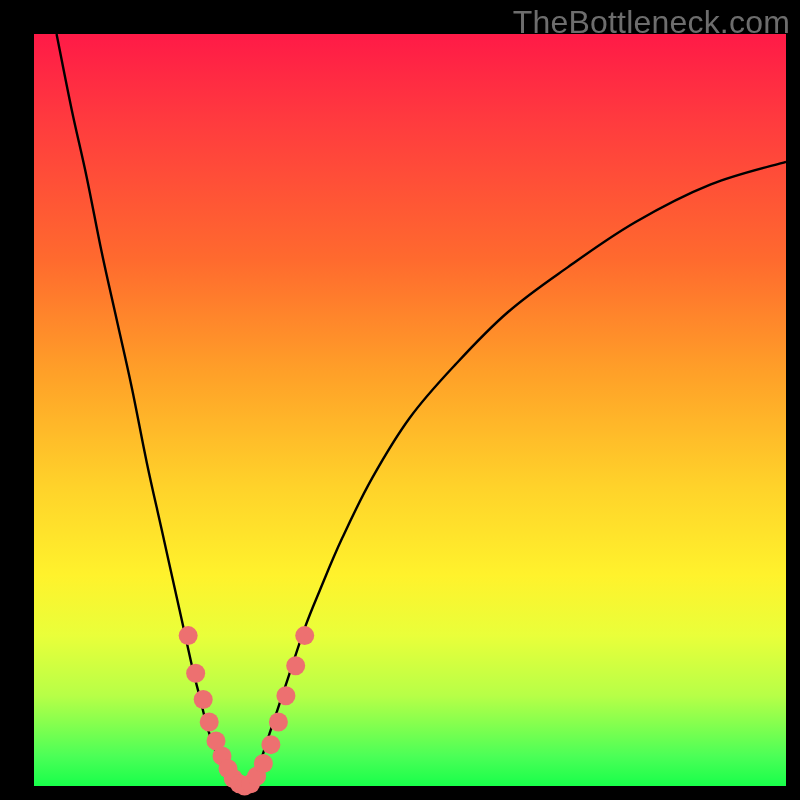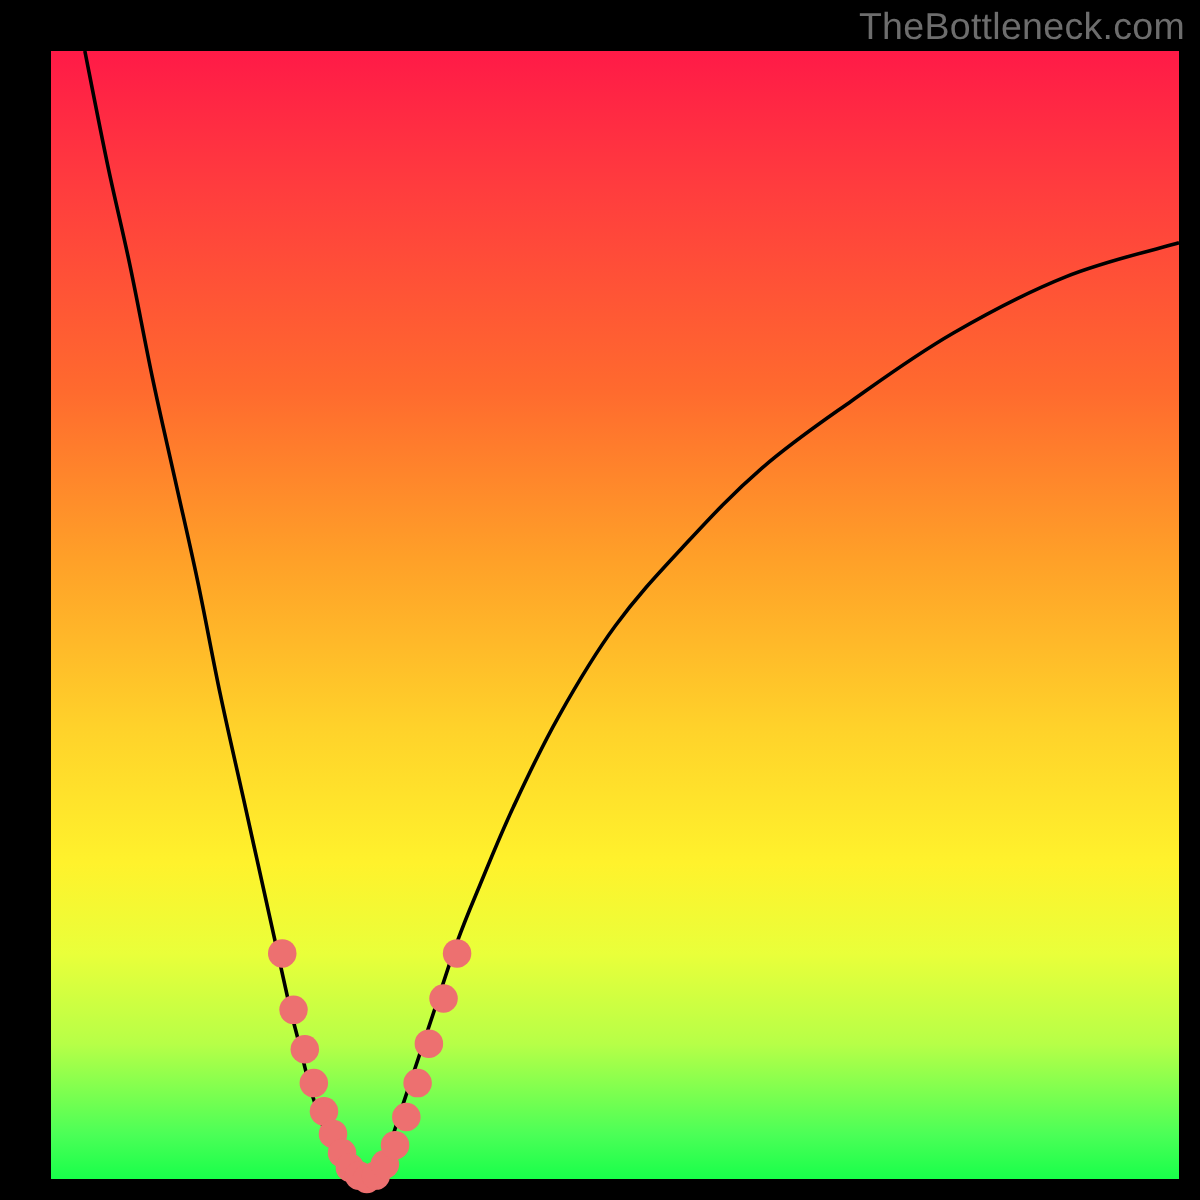--- a/index.html
+++ b/index.html
@@ -42,21 +42,21 @@
     top: 0;
     width: 752px;
     height: 752px;
     overflow: visible;
   }
   .watermark {
     position: absolute;
     top: 4px;
     right: 10px;
     color: #6d6d6d;
-    font-size: 25px;
+    font-size: 32px;
     letter-spacing: 0.2px;
     font-weight: 400;
     white-space: nowrap;
   }
 </style>
 </head>
 <body>
 
 <div class="frame">
   <div class="watermark">TheBottleneck.com</div>

